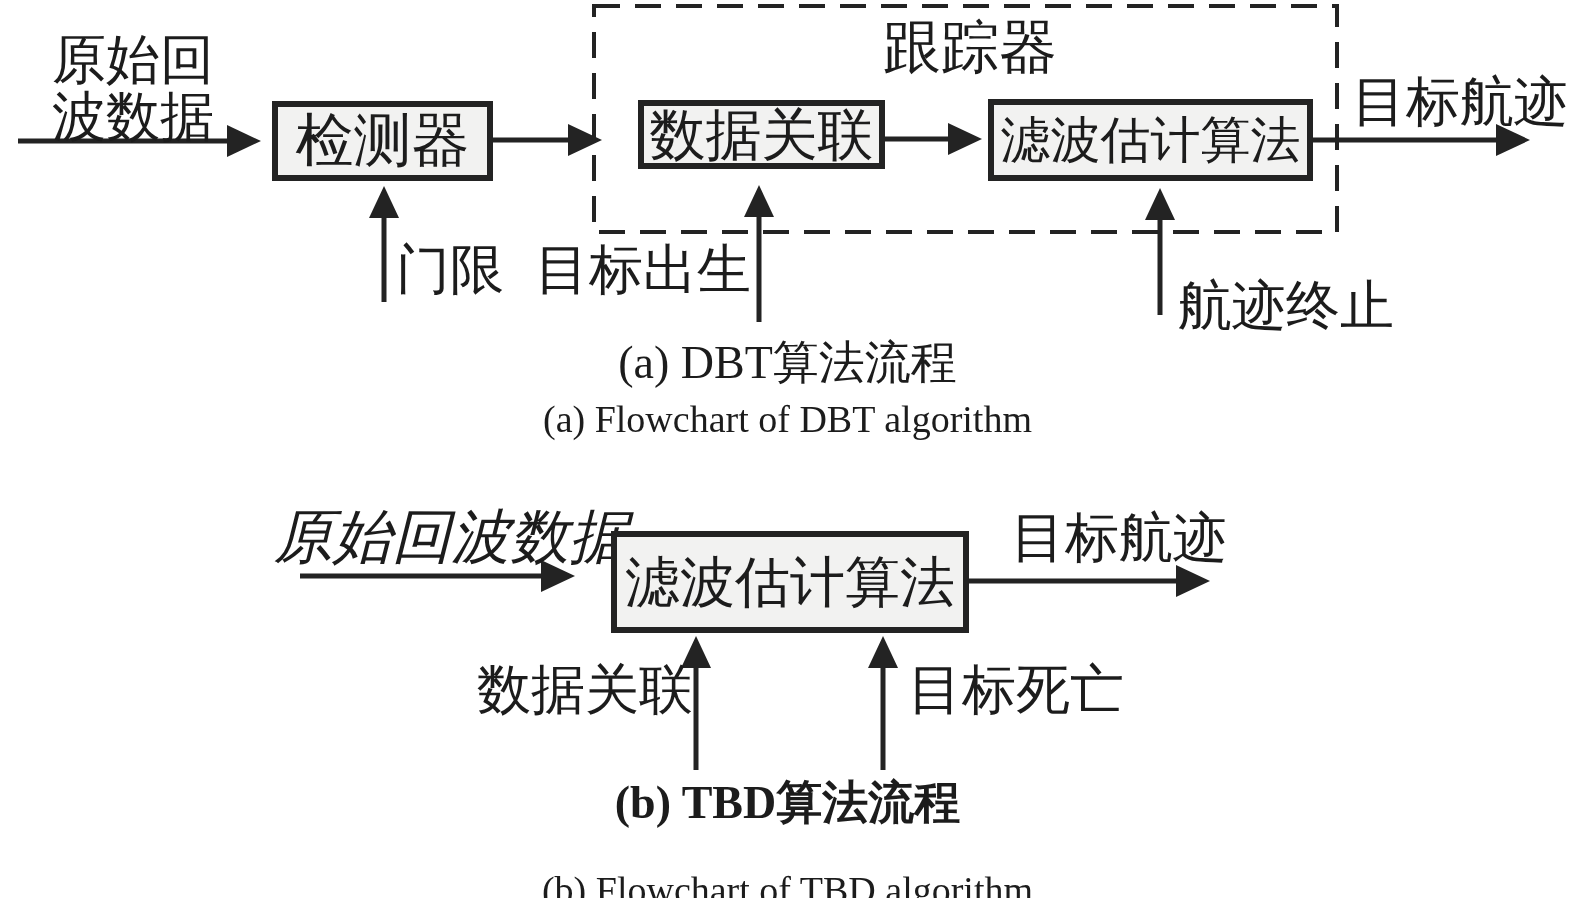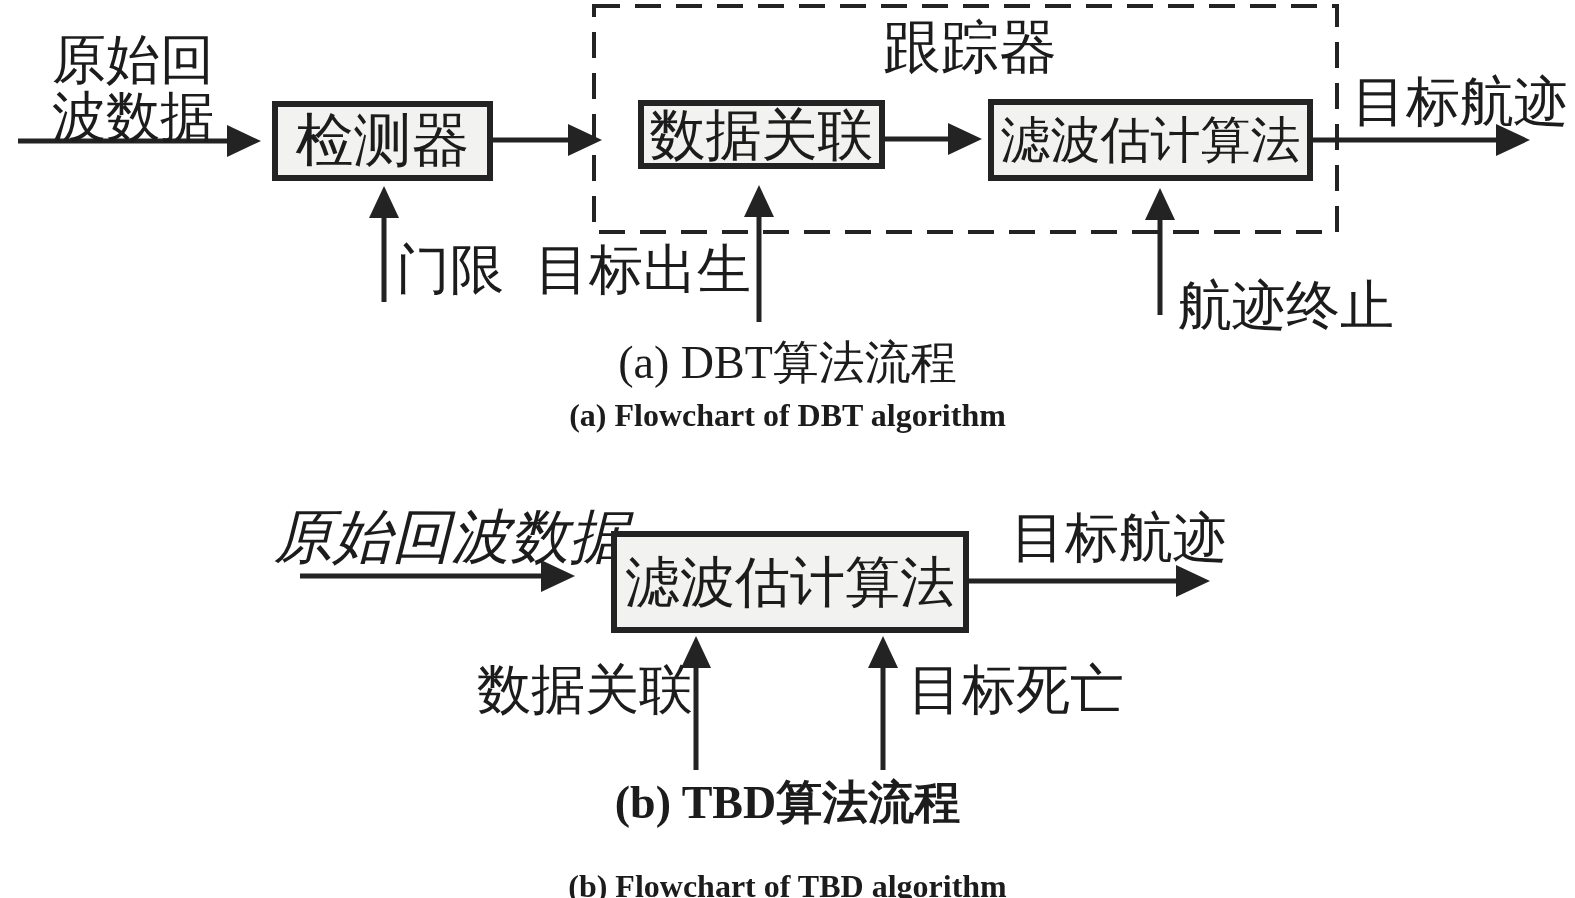--- a/index.html
+++ b/index.html
@@ -46,21 +46,21 @@
     font-size:54px;line-height:1.05;
     color:var(--text);
   }
   .lbl.center{text-align:center;margin-top:24px;}
   .caption{
     position:absolute;left:0;width:1575px;
     text-align:center;white-space:nowrap;
     color:var(--text);
   }
   .caption.zh{font-size:46px;}
-  .caption.en{font-size:32px;font-weight:bold;}
+  .caption.en{font-size:38px;}
 </style>
 </head>
 <body>
 
 <div class="stage">
 
   <svg class="overlay" viewBox="0 0 1575 898">
 
     <rect class="dashed" x="594" y="6" width="743" height="226"></rect>
 

